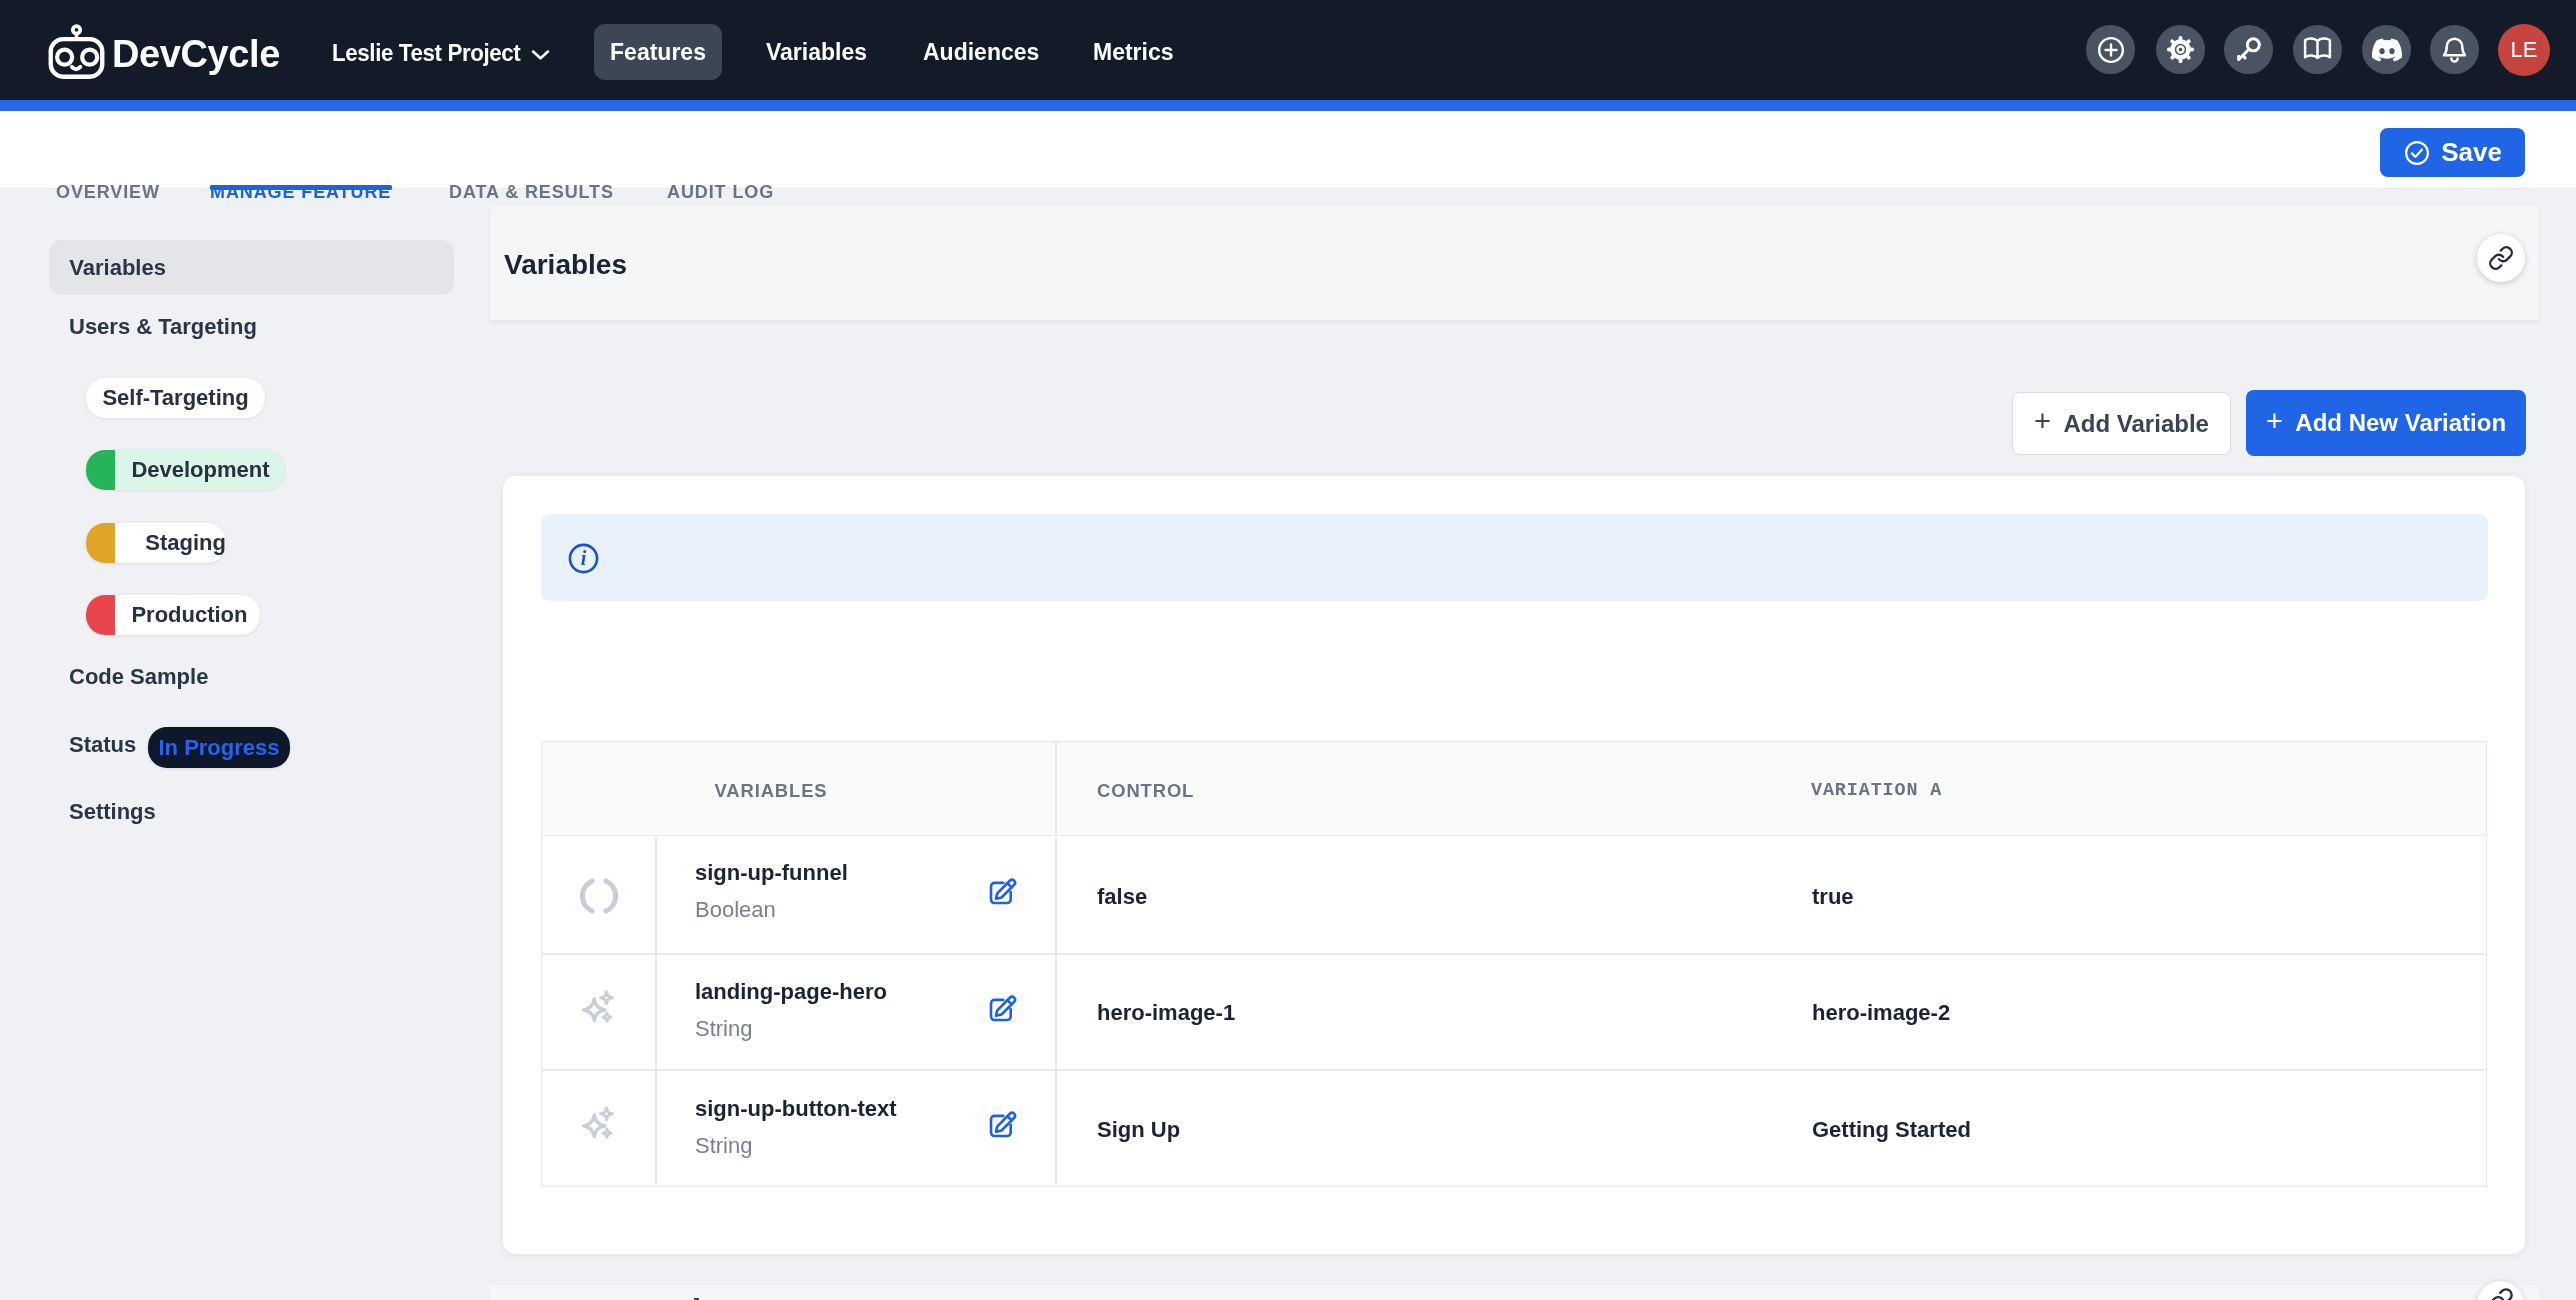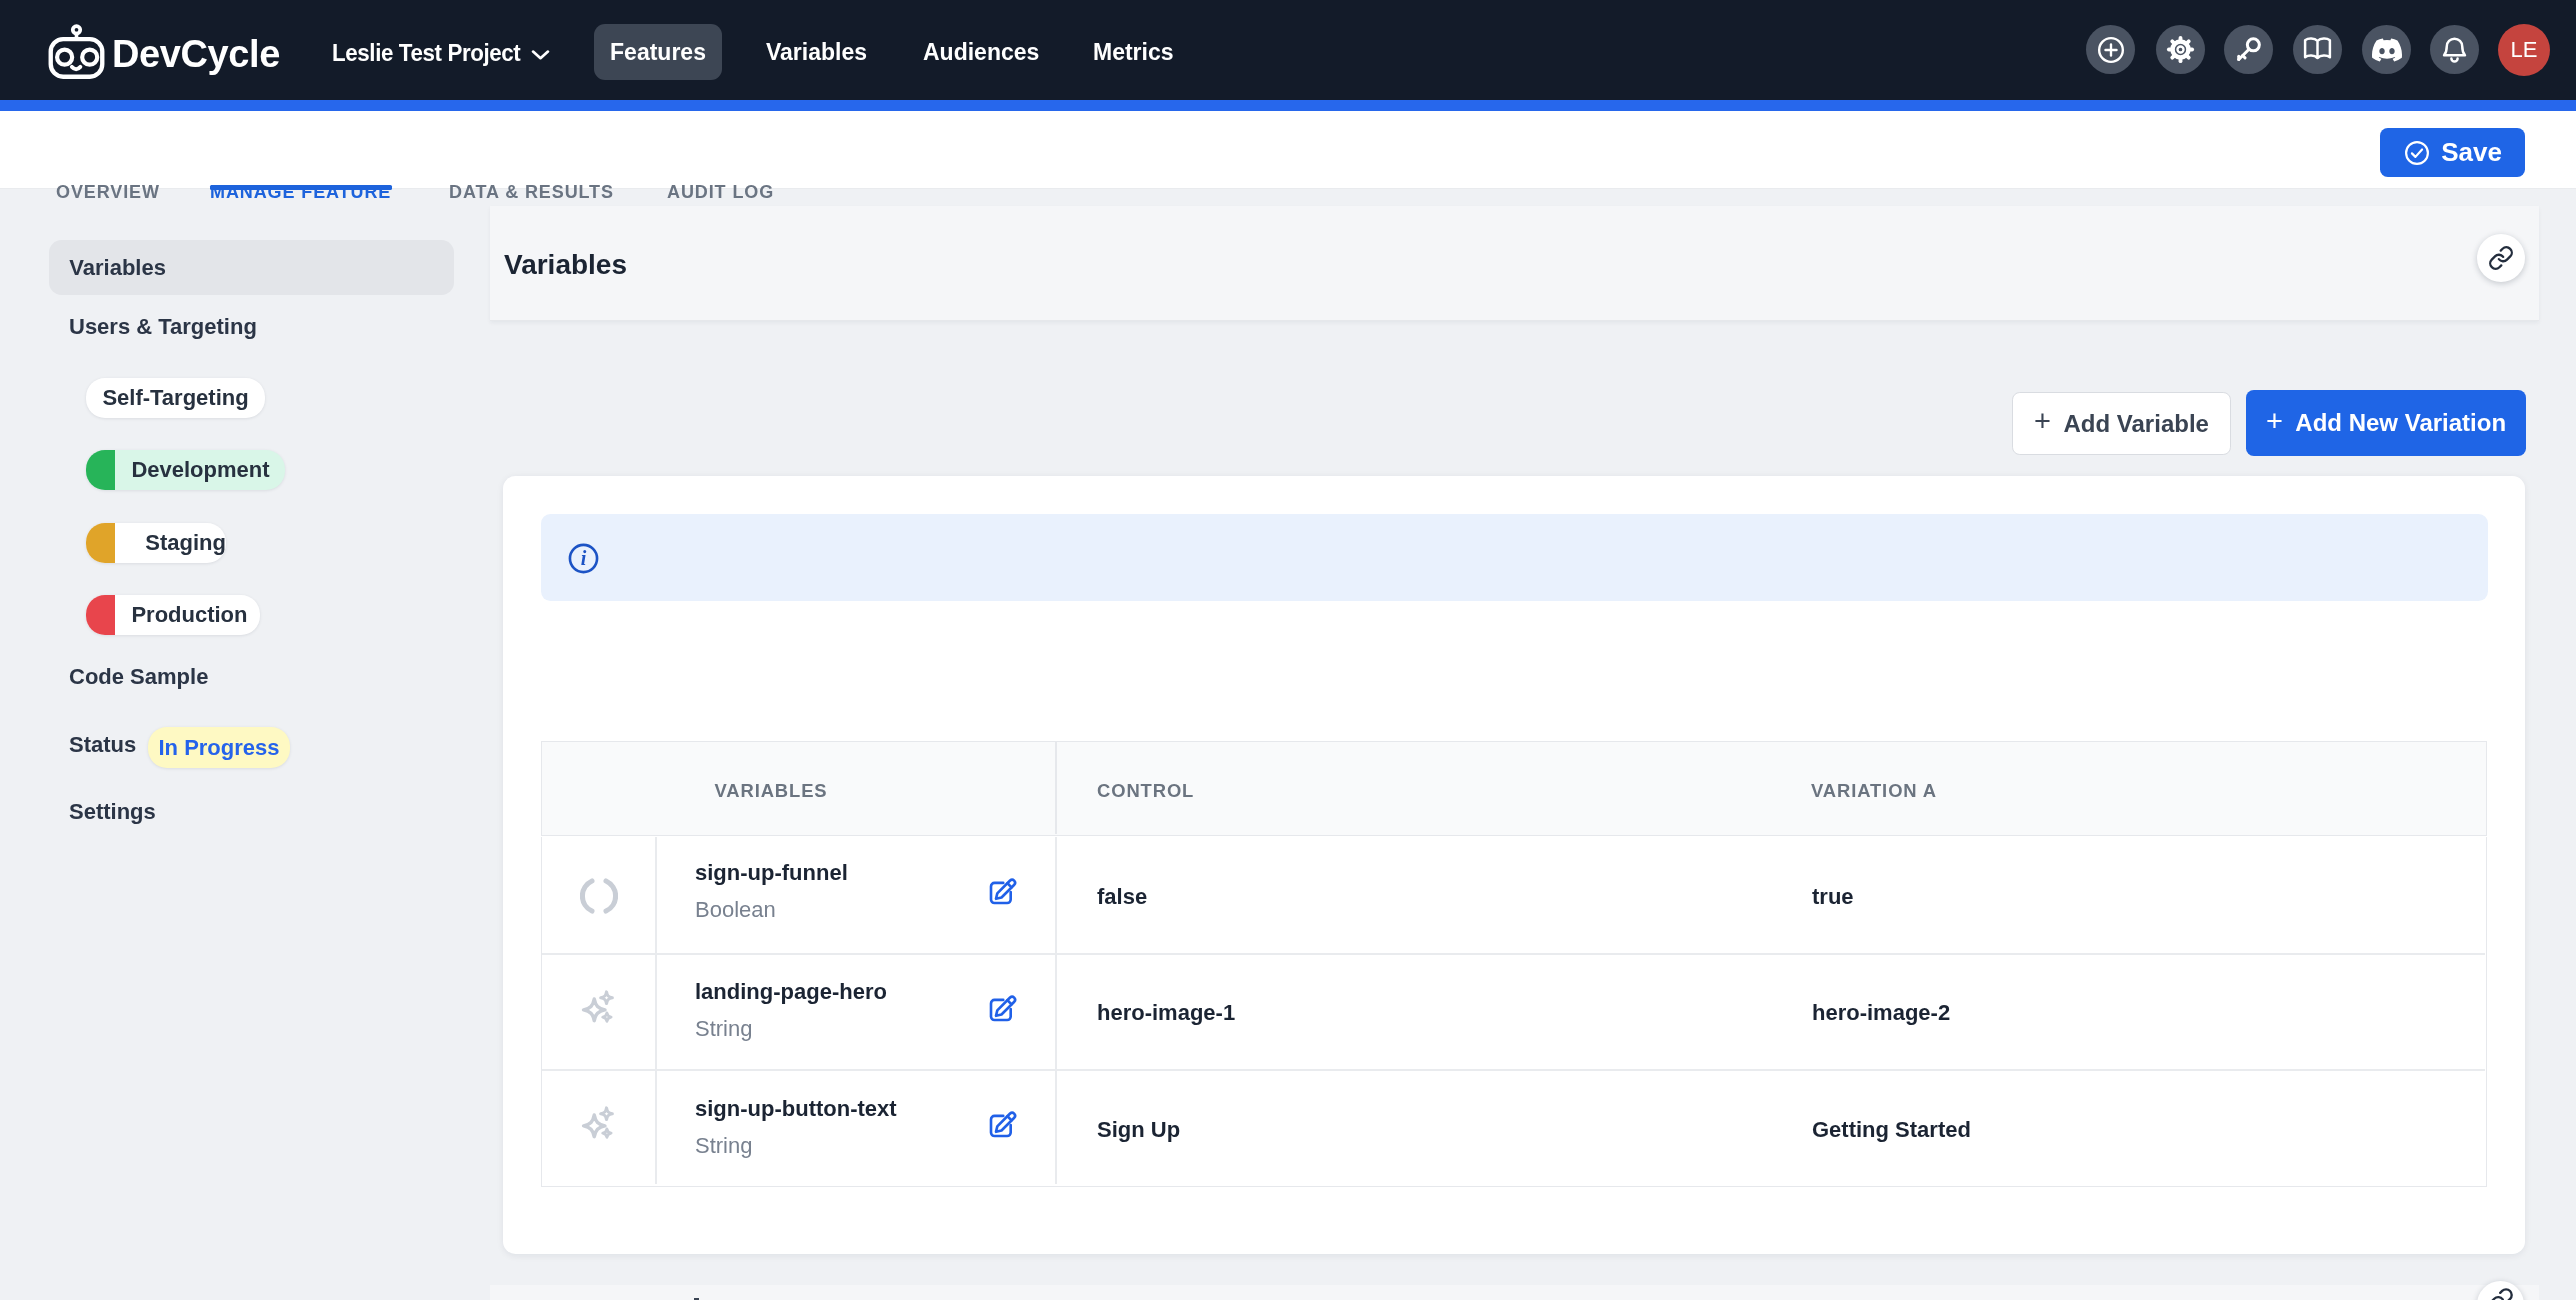--- a/index.html
+++ b/index.html
@@ -161,21 +161,21 @@
 <div class="pill" style="left:86px;top:523px;width:140px;height:40px;background:#fff;font-size:22px;justify-content:space-between;">
       <div class="pillbar" style="background:#e0a429"></div>
       <span style="margin-left:16.4px">Staging</span>
     </div>
 <div class="pill" style="left:86px;top:595px;width:174px;height:40px;background:#fff;font-size:22px;">
       <div class="pillbar" style="background:#e8454c"></div>
       <span style="margin-left:16.4px">Production</span>
     </div>
 <div class="side" style="left:69px;top:664px">Code Sample</div>
 <div class="side" style="left:69px;top:732px">Status</div>
-<div class="pill" style="left:148px;top:727px;width:142px;height:41px;background:#fef9c3;color:#2563eb;font-size:22px;justify-content:center;">In Progress</div>
+<div class="pill" style="left:148px;top:727px;width:142px;height:41px;background:#0f172a;color:#2563eb;font-size:22px;justify-content:center;">In Progress</div>
 <div class="side" style="left:69px;top:799px">Settings</div>
 
 <div id="band"></div>
 <div id="bandtitle">Variables</div>
 <div class="linkcirc" style="left:2477px;top:234px;width:48px;height:48px;">
  <svg width="26" height="26" viewBox="0 0 24 24">
         <g fill="none" stroke="#232d3d" stroke-width="2.1" stroke-linecap="round" stroke-linejoin="round">
           <path d="M10 13a5 5 0 007.54.54l3-3a5 5 0 00-7.07-7.07l-1.72 1.71"></path>
           <path d="M14 11a5 5 0 00-7.54-.54l-3 3a5 5 0 007.07 7.07l1.71-1.71"></path>
         </g>
@@ -198,21 +198,21 @@
           <circle cx="20" cy="20" r="17.5" stroke-width="3.4"></circle>
         </g>
         <text x="20" y="29" font-family="Liberation Serif,serif" font-style="italic" font-weight="700" font-size="26" fill="#1c53c5" text-anchor="middle">i</text>
       </svg>
 
 <div class="cell hdrbg" style="left:38px;top:265px;width:1946px;height:95px;border:1.6px solid #e6e8ec;">
   <div style="position:absolute;left:513px;top:0;width:1.6px;height:92px;background:#e6e8ec"></div>
 </div>
 <div class="cell hdrtxt" style="left:268px;top:304px;transform:translateX(-50%);">VARIABLES</div>
 <div class="cell hdrtxt" style="left:594px;top:304px;">CONTROL</div>
-<div class="cell hdrtxt" style="left:1308px;top:304px;">VARIATION A</div>
+<div class="cell hdrtxt" style="left:1308px;top:304px;font-family:Liberation Mono, monospace;">VARIATION A</div>
 <div class="cell" style="left:38px;top:361px;width:1946px;height:350px;border:1.6px solid #e6e8ec;border-top:none;background:#fff;">
   <div style="position:absolute;left:113px;top:0;width:1.6px;height:347px;background:#e9ebee"></div>
   <div style="position:absolute;left:513px;top:0;width:1.6px;height:347px;background:#e9ebee"></div>
   <div style="position:absolute;left:0;top:116px;width:1943px;height:1.6px;background:#e9ebee"></div>
   <div style="position:absolute;left:0;top:232px;width:1943px;height:1.6px;background:#e9ebee"></div>
 </div>
 
 <svg class="abs" style="left:77px;top:401px" width="38" height="38" viewBox="0 0 48 48">
         <g fill="none" stroke="#c9ced6" stroke-width="6.4" stroke-linecap="round">
           <path d="M15.13,43.03 A21,21 0 0 1 15.13,4.97"></path>

